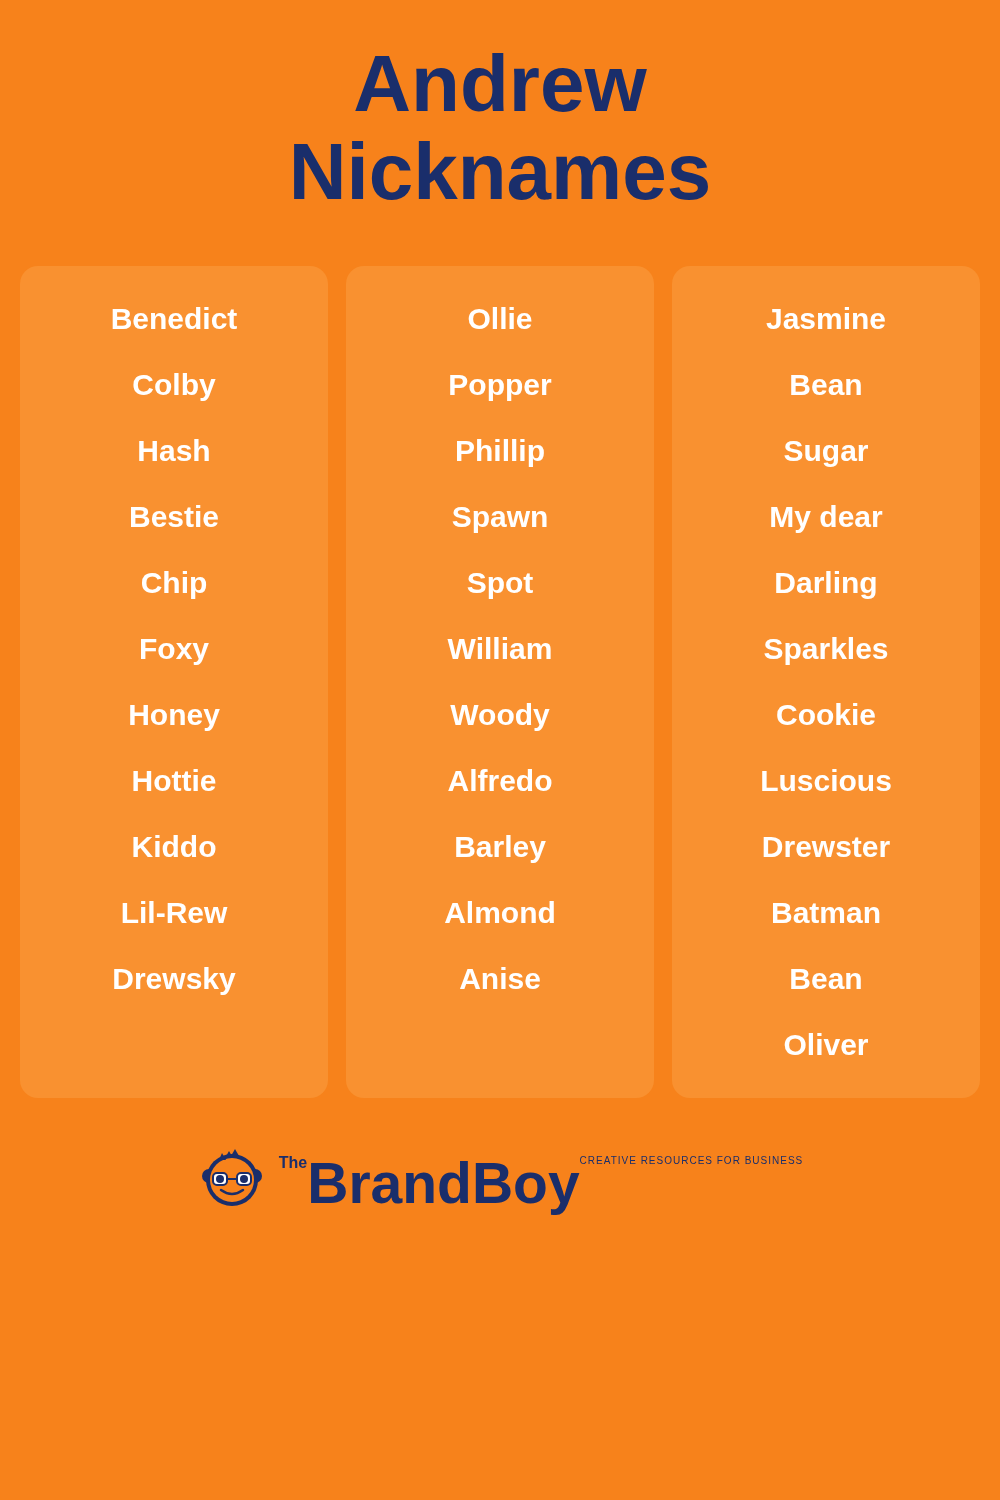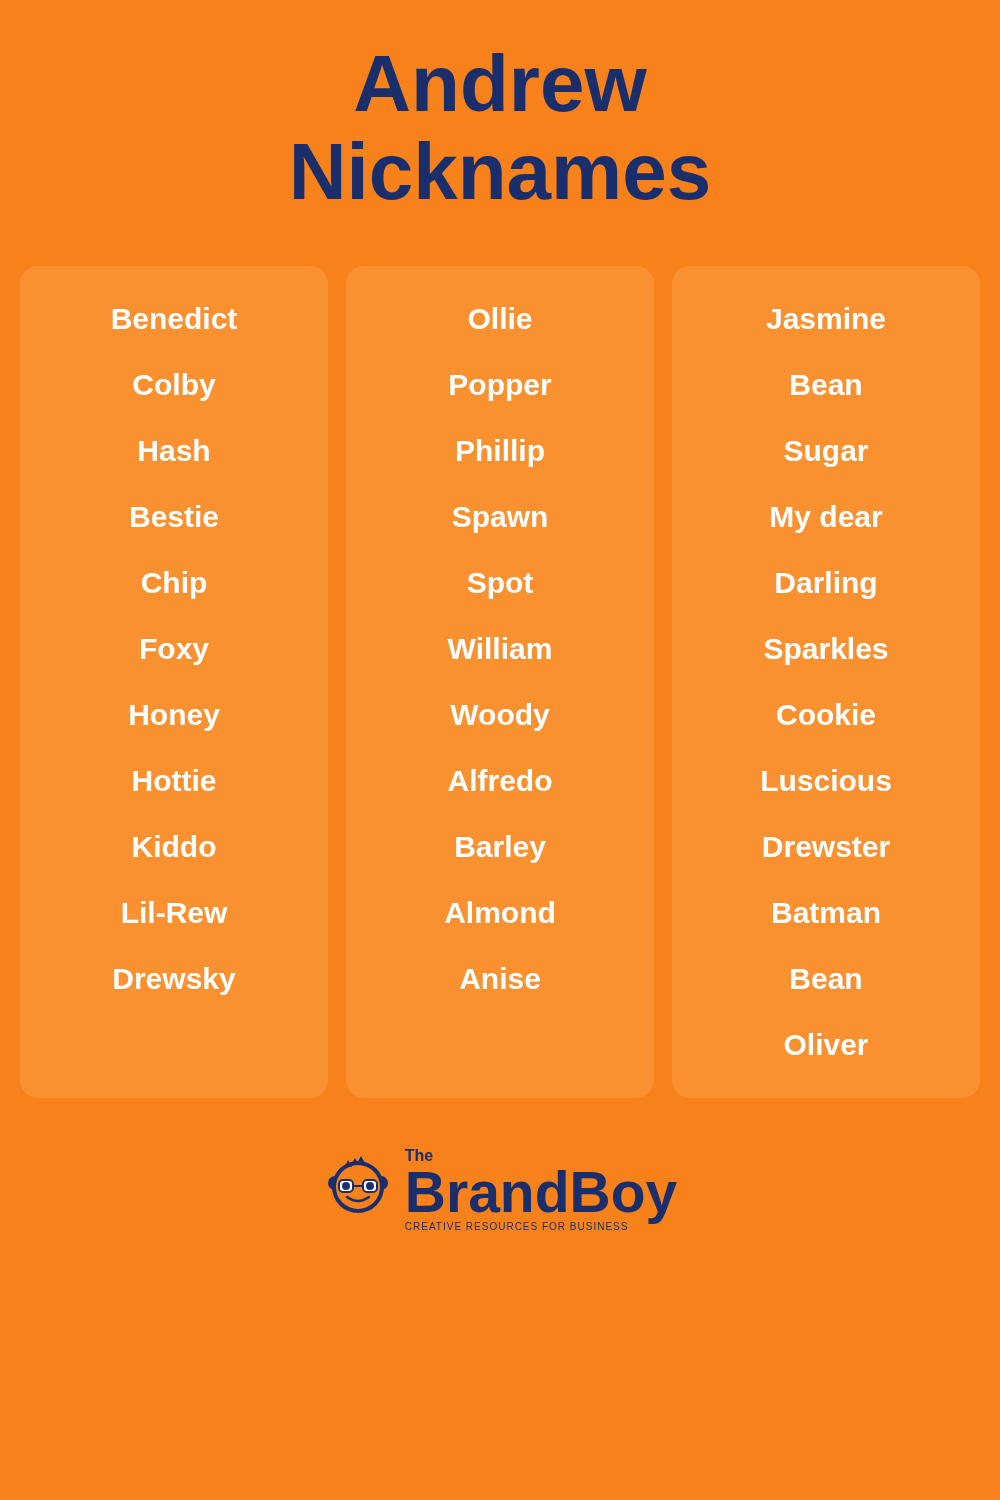--- a/index.html
+++ b/index.html
@@ -50,21 +50,20 @@
       align-items: center;
       gap: 12px;
       margin-top: 10px;
     }
     .logo-icon {
       width: 70px;
       height: 70px;
     }
     .logo-text-block {
       display: flex;
-      flex-direction: column;
     }
     .logo-the {
       font-size: 16px;
       font-weight: 700;
       color: #1A2E6B;
       line-height: 1;
     }
     .logo-brandboy {
       font-size: 57px;
       font-weight: 900;

